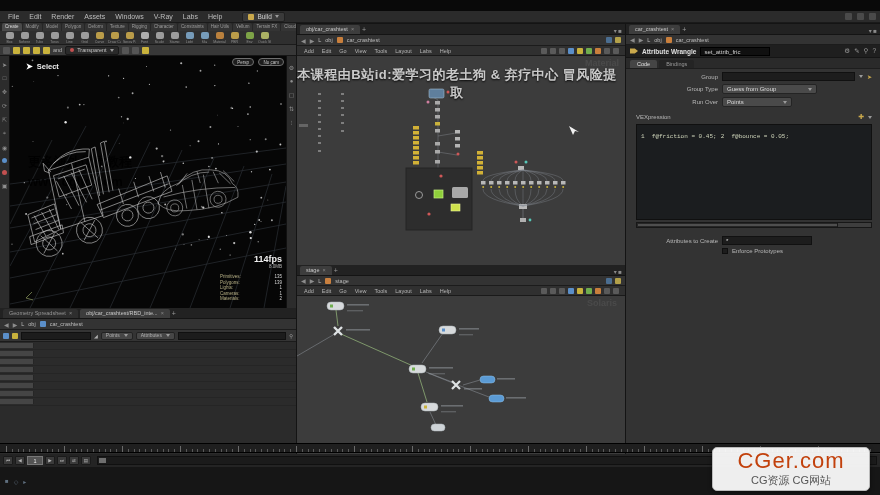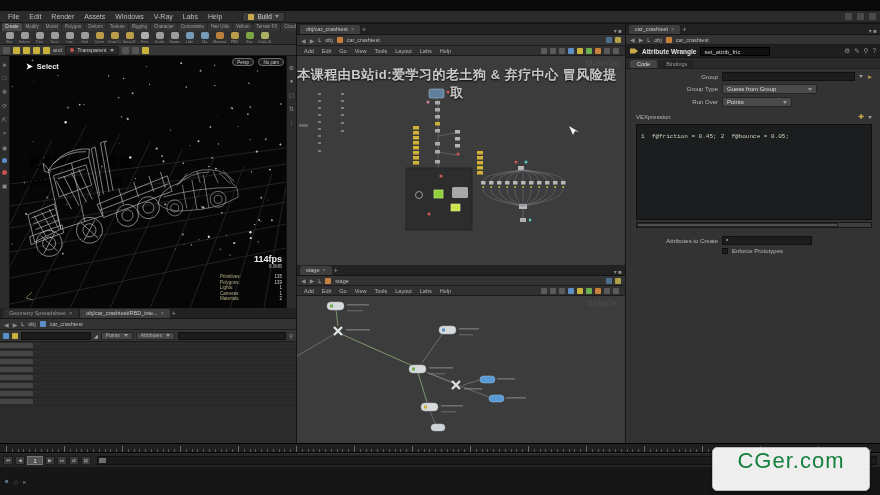--- a/index.html
+++ b/index.html
@@ -93,21 +93,21 @@
   .tbtn{width:10px;height:9px;background:#3a3a3a;border:1px solid #1a1a1a;border-radius:1px;color:#b5b5b5;font-size:4.5px;line-height:8px;text-align:center}
   .framebox{width:16px;height:9px;background:#545454;border:1px solid #777;color:#eee;font-size:5.5px;text-align:center;line-height:8px}
   .trackwrap{flex:1;height:9px;background:#1b1b1b;border:1px solid #101010;position:relative;margin-left:4px}
   .trackhandle{position:absolute;left:1px;top:1px;width:7px;height:5px;background:#6e6e6e}
   .statusbar{left:0;top:467px;width:880px;height:28px;background:#161616;display:flex;gap:5px;align-items:center;padding:0 5px;font-size:6px;color:#5f6f7f}
   
   .credit{left:292px;top:66px;width:330px;text-align:center;font-size:13px;font-weight:bold;color:rgba(225,225,225,.88);text-shadow:0 1px 2px rgba(0,0,0,.9);letter-spacing:.5px;pointer-events:none}
   .sub-zh{left:240px;top:426px;width:460px;text-align:center;font-size:12.5px;color:#f5f5f5;background:rgba(8,8,8,.5);text-shadow:1px 1px 1px #000;padding:1px 0}
   .sub-en{left:180px;top:441px;width:580px;text-align:center;font-size:14.5px;color:#fff;background:rgba(8,8,8,.45);text-shadow:1px 1px 1px #000;padding:1px 0}
   .brand{right:10px;bottom:4px;width:158px;height:44px;background:rgba(255,255,255,.93);border:1px solid #bbb;border-radius:5px;text-align:center;box-shadow:0 1px 4px rgba(0,0,0,.5)}
-  .brand .t1{font-size:22px;color:#15803d;line-height:26px;letter-spacing:1px}
+  .brand .t1{font-size:22px;color:#c2410c;line-height:26px;letter-spacing:1px}
   .brand .t2{font-size:11px;color:#555;line-height:13px}
 </style>
 </head>
 <body>
 
 <div id="app">
 
   <div class="abs topstrip"></div>
   <div class="abs menubar">
     <span style="display:flex;gap:2px">
@@ -975,14 +975,15 @@
   </div>
   <div class="abs statusbar">
     <span>■</span>
     <span>◇</span>
     <span>▸</span>
   </div>
 
   <div class="abs credit">本课程由B站id:爱学习的老土狗 &amp; 弃疗中心 冒风险提取</div>
   <div class="abs brand">
     <div class="t1">CGer.com</div>
+    <div class="t2">CG资源 CG网站</div>
   </div>
 </div>
 
 </body></html>

